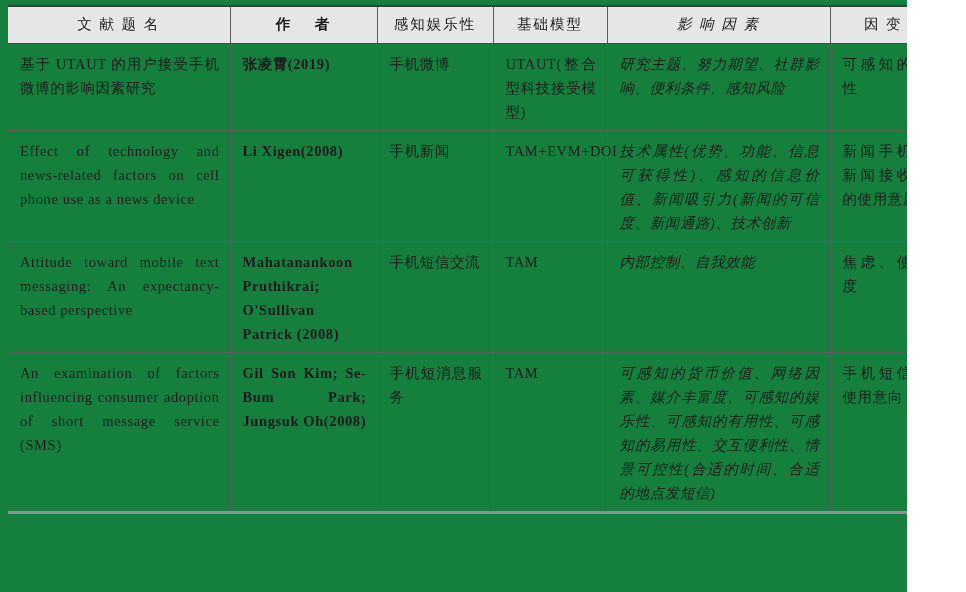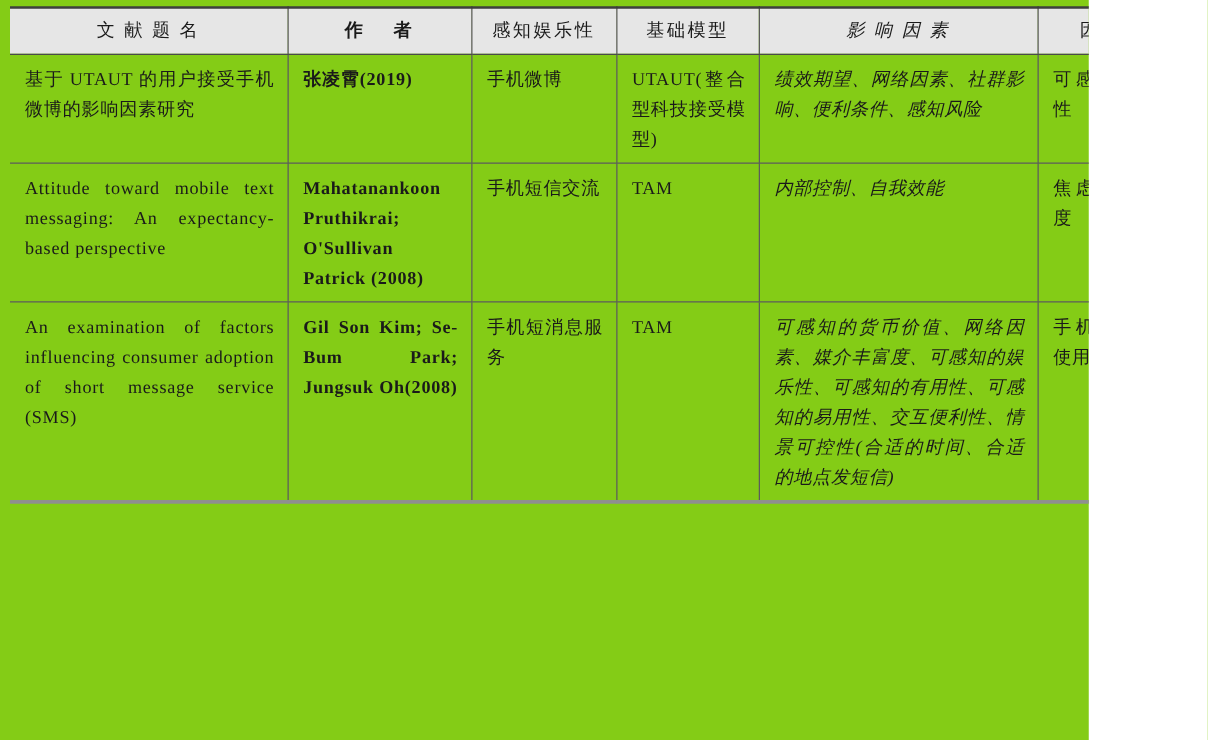--- a/index.html
+++ b/index.html
@@ -6,22 +6,23 @@
     margin: 0;
     padding: 0;
     background: #ffffff;
     font-family: "Liberation Serif", "DejaVu Serif", serif;
     color: #1a1a1a;
   }
   .page {
     position: relative;
     width: 871px;
     height: 592px;
-    background: #84cc16;
+    background: #15803d;
     overflow: hidden;
+    padding-left: 36px;
   }
   table.lit-table {
     position: absolute;
     left: 8px;
     top: 5px;
     width: 950px;
     border-collapse: collapse;
     table-layout: fixed;
     border-top: 2px solid #3e3e3e;
     border-bottom: 3px solid #8f8f8f;
@@ -80,22 +81,30 @@
           <th class="c4">影 响 因 素</th>
           <th class="c5">因 变 量</th>
         </tr>
     </thead>
     <tbody id="table-body">
         <tr class="row-0">
           <td class="c0">基于 UTAUT 的用户接受手机微博的影响因素研究</td>
           <td class="c1">张凌霄(2019)</td>
           <td class="c2">手机微博</td>
           <td class="c3">UTAUT(整合型科技接受模型)</td>
-          <td class="c4">绩效期望、网络因素、社群影响、便利条件、感知风险</td>
+          <td class="c4">研究主题、努力期望、社群影响、便利条件、感知风险</td>
           <td class="c5">可感知的有用性</td>
+        </tr>
+        <tr class="row-2">
+          <td class="c0">Effect of technology and news-related factors on cell phone use as a news device</td>
+          <td class="c1">Li Xigen(2008)</td>
+          <td class="c2">手机新闻</td>
+          <td class="c3">TAM+EVM+DOI</td>
+          <td class="c4">技术属性(优势、功能、信息可获得性)、感知的信息价值、新闻吸引力(新闻的可信度、新闻通路)、技术创新</td>
+          <td class="c5">新闻手机作为新闻接收终端的使用意愿</td>
         </tr>
         <tr class="row-3">
           <td class="c0">Attitude toward mobile text messaging: An expectancy-based perspective</td>
           <td class="c1">Mahatanankoon Pruthikrai; O'Sullivan Patrick (2008)</td>
           <td class="c2">手机短信交流</td>
           <td class="c3">TAM</td>
           <td class="c4">内部控制、自我效能</td>
           <td class="c5">焦虑、使用态度</td>
         </tr>
         <tr class="row-4">

